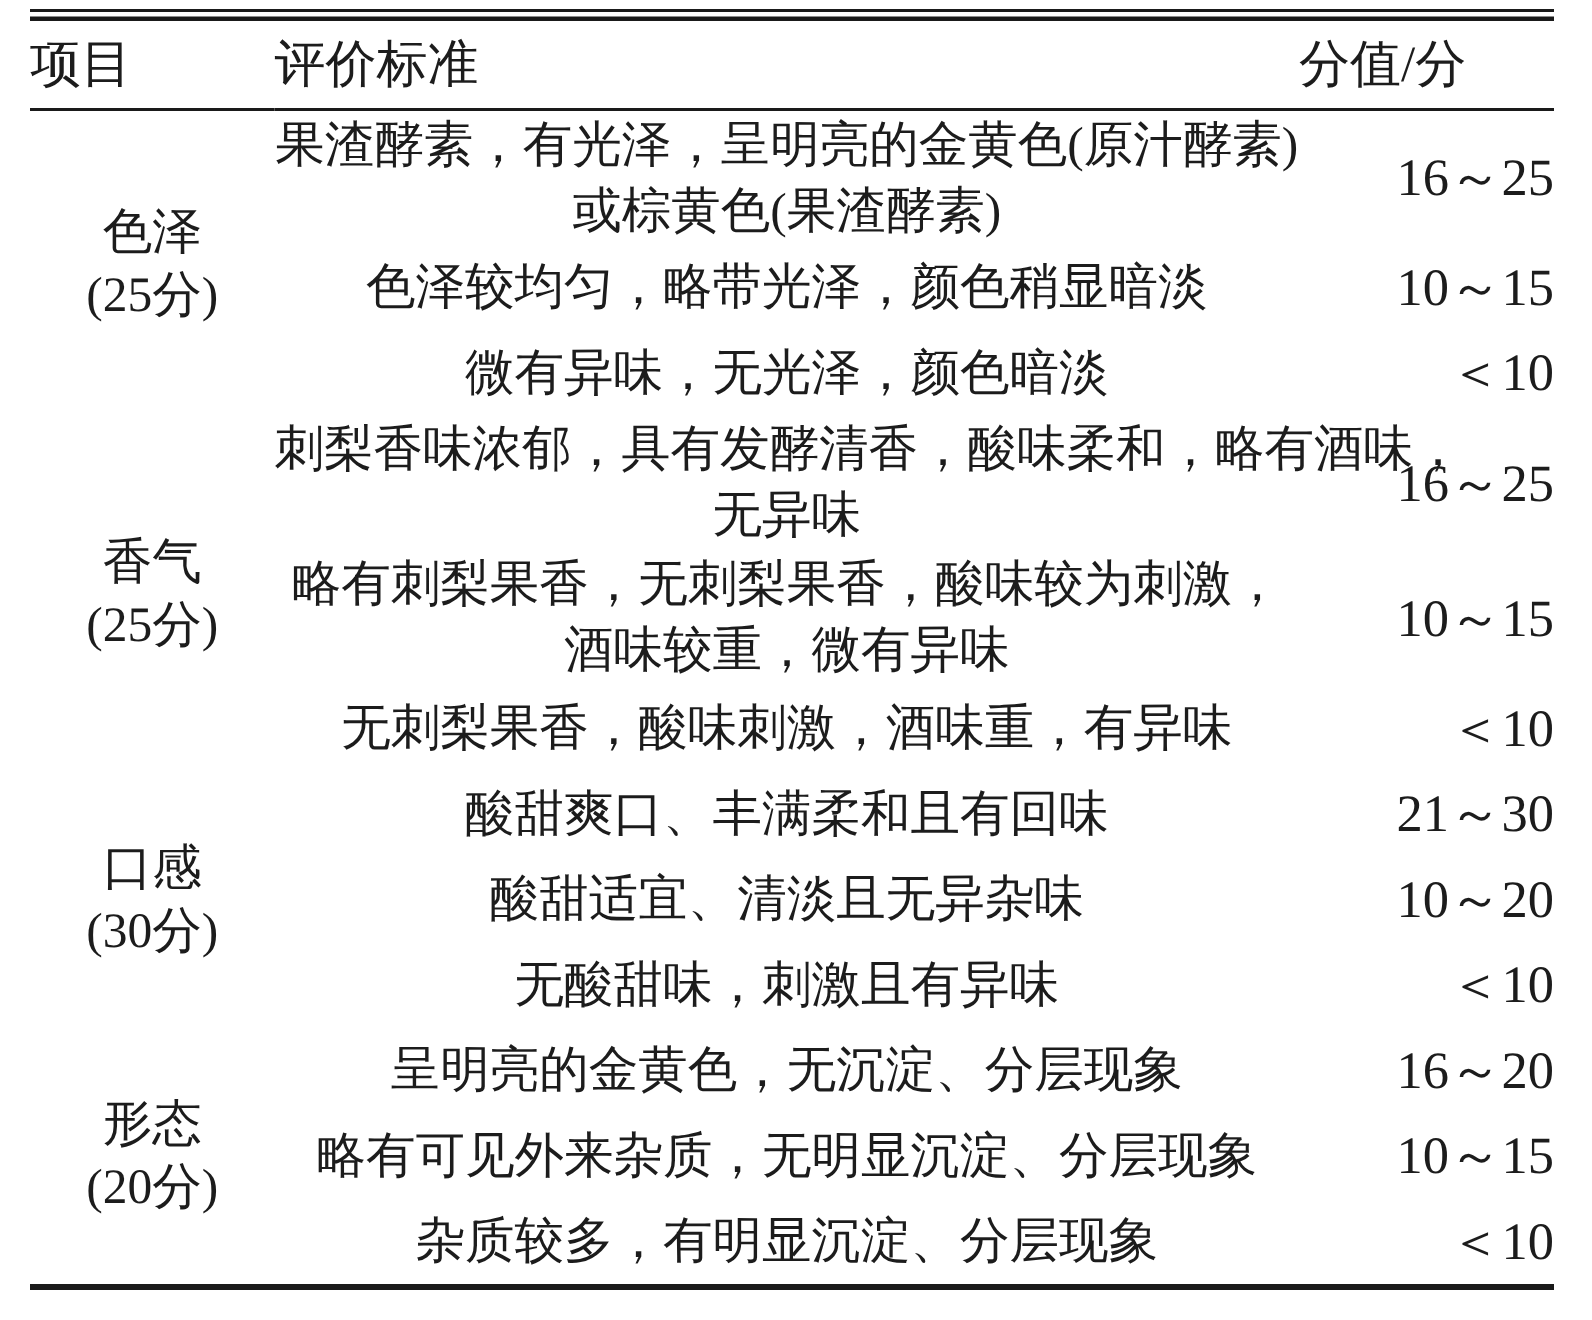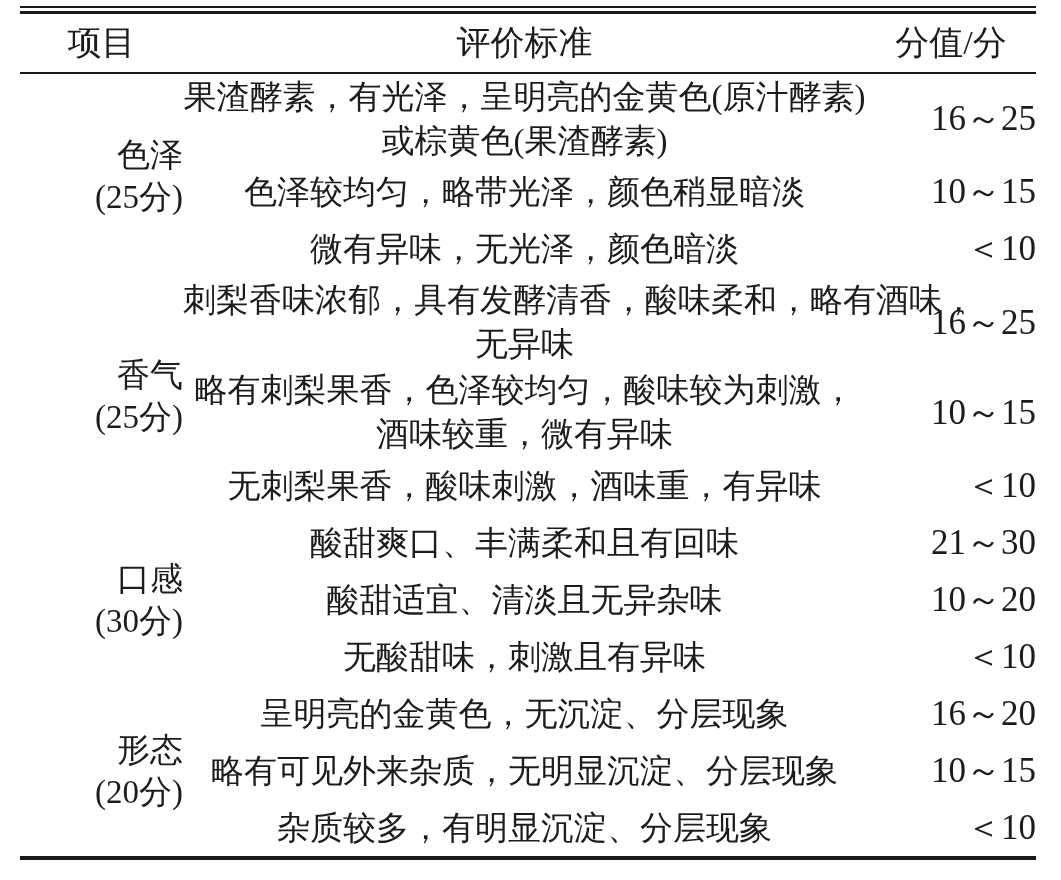--- a/index.html
+++ b/index.html
@@ -36,35 +36,35 @@
     table-layout: fixed;
   }
   col.c-item  { width: 163px; }
   col.c-crit  { width: 683px; }
   col.c-score { width: 170px; }
 
   th.hdr {
     font-weight: normal;
     font-size: 34px;
     height: 58px;
-    text-align: center;
+    text-align: left;
     vertical-align: middle;
     border-bottom: 2px solid #1a1a1a;
     padding: 0;
     margin-top: 43px;
   }
   td {
     padding: 0;
     vertical-align: middle;
   }
   tr.row-single { height: 57px; }
   tr.row-double { height: 90px; }
 
   td.item-cell {
-    text-align: right;
+    text-align: center;
     font-size: 33px;
     line-height: 42px;
     vertical-align: middle;
   }
   td.crit-cell {
     text-align: center;
     font-size: 33px;
   }
   td.crit-cell .crit-line {
     line-height: 44px;
@@ -130,21 +130,21 @@
           <div>(25分)</div>
         </td>
         <td class="crit-cell">
           <div class="crit-line">刺梨香味浓郁，具有发酵清香，酸味柔和，略有酒味，</div>
           <div class="crit-line">无异味</div>
         </td>
         <td class="score-cell">16～25</td>
       </tr>
       <tr class="row-double">
         <td class="crit-cell">
-          <div class="crit-line">略有刺梨果香，色泽较均匀，酸味较为刺激，</div>
+          <div class="crit-line">略有刺梨果香，无刺梨果香，酸味较为刺激，</div>
           <div class="crit-line">酒味较重，微有异味</div>
         </td>
         <td class="score-cell">10～15</td>
       </tr>
       <tr class="row-single">
         <td class="crit-cell">
           <div class="crit-line">无刺梨果香，酸味刺激，酒味重，有异味</div>
         </td>
         <td class="score-cell">＜10</td>
       </tr>

